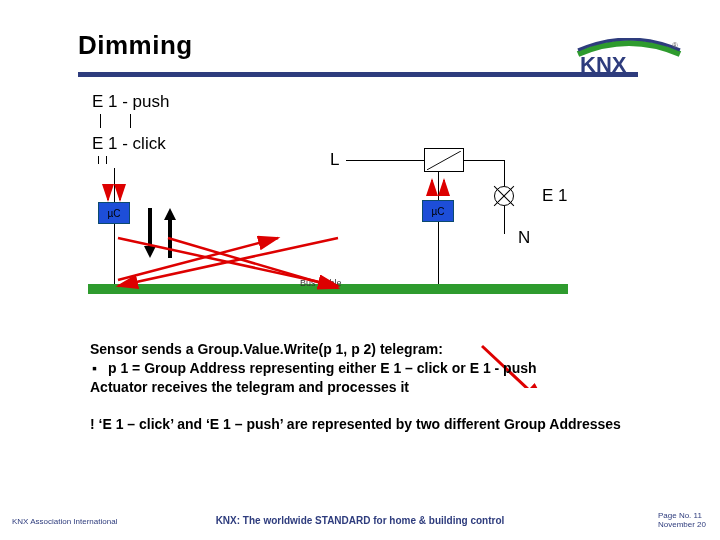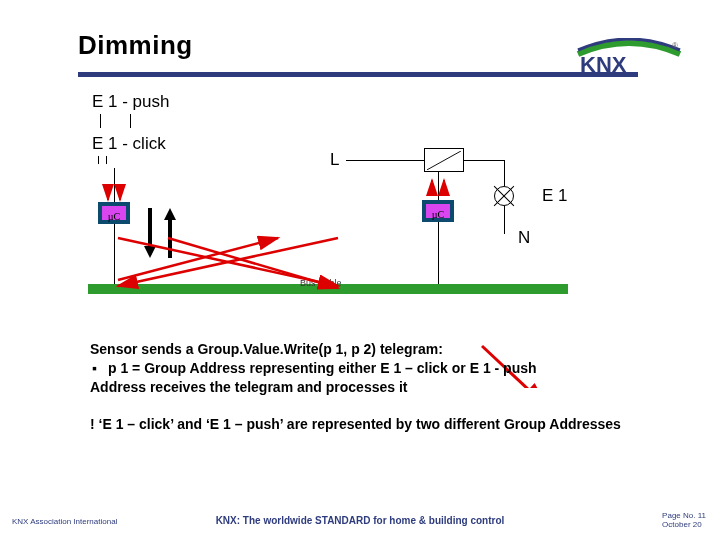--- a/index.html
+++ b/index.html
@@ -22,21 +22,21 @@
   .note-row { margin-top: 18px; }
 
   
   .footer-left { position: absolute; left: 12px; bottom: 14px; font-size: 8px; color: #2e3c7d; }
   .footer-center { position: absolute; left: 0; bottom: 14px; width: 720px; text-align: center; font-size: 10px; font-weight: bold; color: #2e3c7d; }
   .footer-right { position: absolute; right: 14px; bottom: 10px; font-size: 8px; color: #2e3c7d; line-height: 1.2; }
 
   
   .dg { position: relative; width: 520px; height: 210px; }
   .dg-text { position: absolute; font-size: 17px; }
-  .uc-box { position: absolute; width: 32px; height: 22px; border: 4px solid #0c4a6e; background: #d946ef; font-size: 10px; text-align: center; line-height: 22px; font-family: Liberation Serif, serif; }
+  .uc-box { position: absolute; width: 32px; height: 22px; border: 1px solid #0c4a6e; background: #1d4ed8; font-size: 10px; text-align: center; line-height: 22px; }
   .vline { position: absolute; width: 1px; background: #000; }
   .hline { position: absolute; height: 1px; background: #000; }
   .greenbar { position: absolute; left: 10px; top: 196px; width: 480px; height: 10px; background: #2e9b2e; }
   .black-arrow { position: absolute; width: 12px; height: 50px; }
   .dimmer-box { position: absolute; width: 40px; height: 24px; border: 1px solid #000; }
   .dimmer-box .diag { position: absolute; left: 2px; top: 2px; right: 2px; bottom: 2px; }
   .lamp { position: absolute; width: 20px; height: 20px; border: 1px solid #000; border-radius: 50%; }
   .lamp::before, .lamp::after { content:""; position:absolute; left:50%; top:50%; width:28px; height:1px; background:#000; transform-origin:center; }
   .lamp::before { transform: translate(-50%,-50%) rotate(45deg); }
   .lamp::after  { transform: translate(-50%,-50%) rotate(-45deg); }
@@ -122,24 +122,24 @@
         <line x1="260" y1="150" x2="40" y2="198" stroke="#d00" stroke-width="2.5" marker-end="url(#ah)"></line>
 
         <line x1="404" y1="258" x2="468" y2="318" stroke="#d00" stroke-width="3" marker-end="url(#ah)"></line>
       </svg>
     </div>
   </div>
 
   <div class="body">
     <div>Sensor sends a Group.Value.Write(p 1, p 2) telegram:</div>
     <div class="bullet-row">p 1 = Group Address representing either E 1 – click or E 1 - push</div>
-    <div>Address receives the telegram and processes it</div>
+    <div>Actuator receives the telegram and processes it</div>
     <div class="note-row">! ‘E 1 – click’ and ‘E 1 – push’ are represented by two different Group Addresses</div>
   </div>
 
   <div class="footer-left">KNX Association International</div>
   <div class="footer-center">KNX: The worldwide STANDARD for home &amp; building control</div>
   <div class="footer-right">
     <div>Page No. 11</div>
-    <div>October 20</div>
+    <div>November 20</div>
   </div>
 
 </div>
 
 </body></html>

